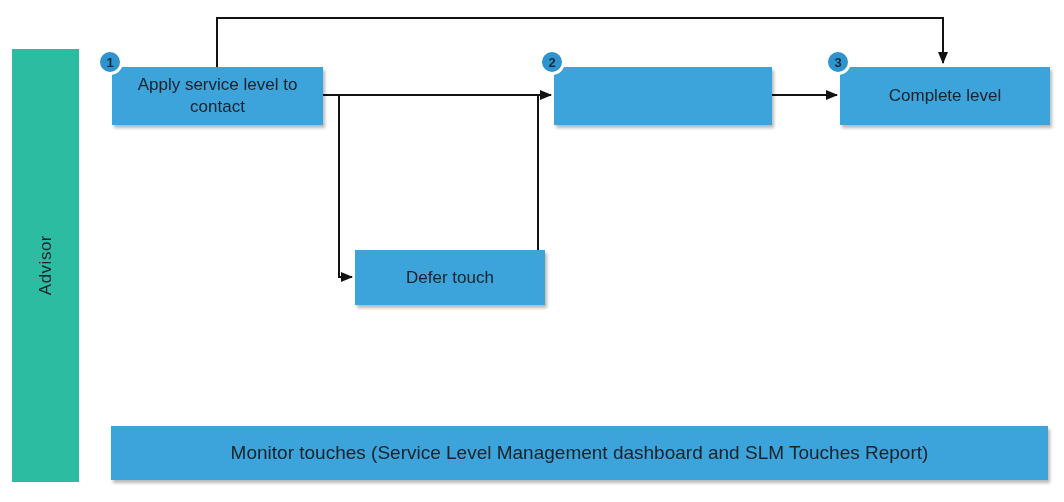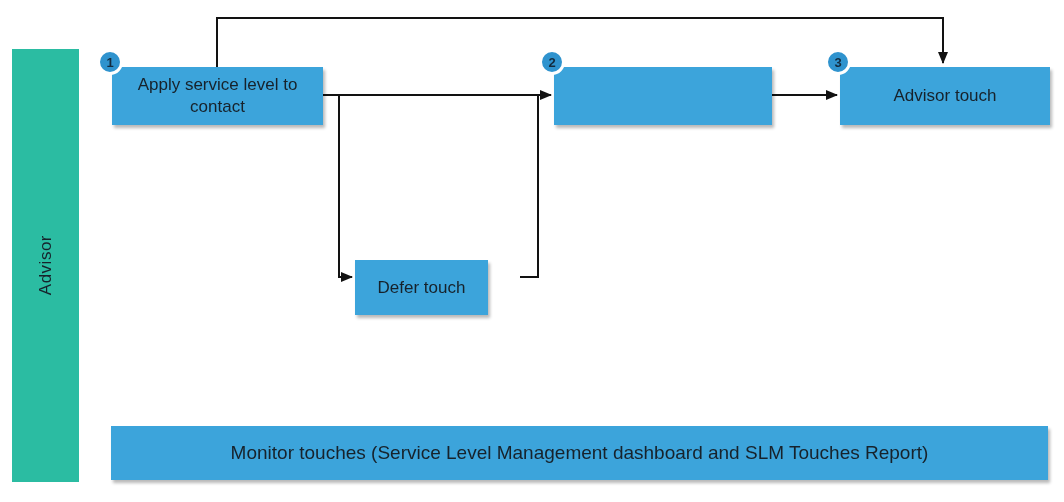--- a/index.html
+++ b/index.html
@@ -58,21 +58,21 @@
     justify-content: center;
     text-align: center;
     font-size: 17px;
     line-height: 1.28;
     box-shadow: 2px 3px 3px rgba(0,0,0,0.28);
     padding: 2px 6px;
   }
   .node-apply    { left: 112px; top: 67px;  width: 211px; height: 58px; }
   .node-schedule { left: 554px; top: 67px;  width: 218px; height: 58px; }
   .node-complete { left: 840px; top: 67px;  width: 210px; height: 58px; }
-  .node-defer    { left: 355px; top: 260px; width: 133px; height: 55px; align-items: center; }
+  .node-defer    { left: 355px; top: 250px; width: 190px; height: 55px; align-items: center; }
   .monitor-bar   { left: 111px; top: 426px; width: 937px; height: 54px; font-size: 19px; }
   .badge {
     position: absolute;
     left: -15px; top: -18px;
     width: 26px; height: 26px;
     border-radius: 50%;
     background: var(--badge-fill);
     border: 3px solid #ffffff;
     color: #132B3E;
     font-size: 13px;
@@ -110,21 +110,21 @@
     <span class="badge">1</span>
     <span class="node-label">Apply service level to contact</span>
   </div>
 
   <div class="node node-schedule">
     <span class="badge">2</span>
   </div>
 
   <div class="node node-complete">
     <span class="badge">3</span>
-    <span class="node-label">Advisor touch</span>
+    <span class="node-label">Complete level</span>
   </div>
 
   <div class="node node-defer">
     <span class="node-label">Defer touch</span>
   </div>
 
   <div class="node monitor-bar">
     <span class="node-label">Monitor touches (Service Level Management dashboard and SLM Touches Report)</span>
   </div>
 

